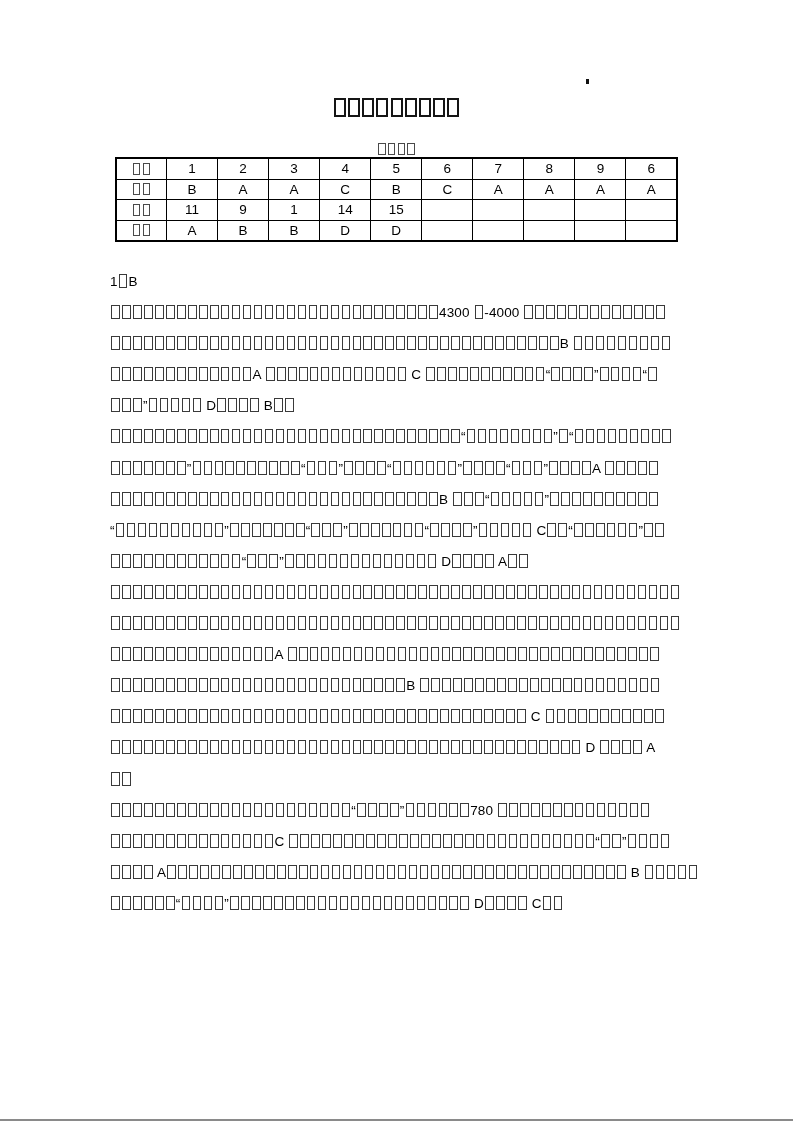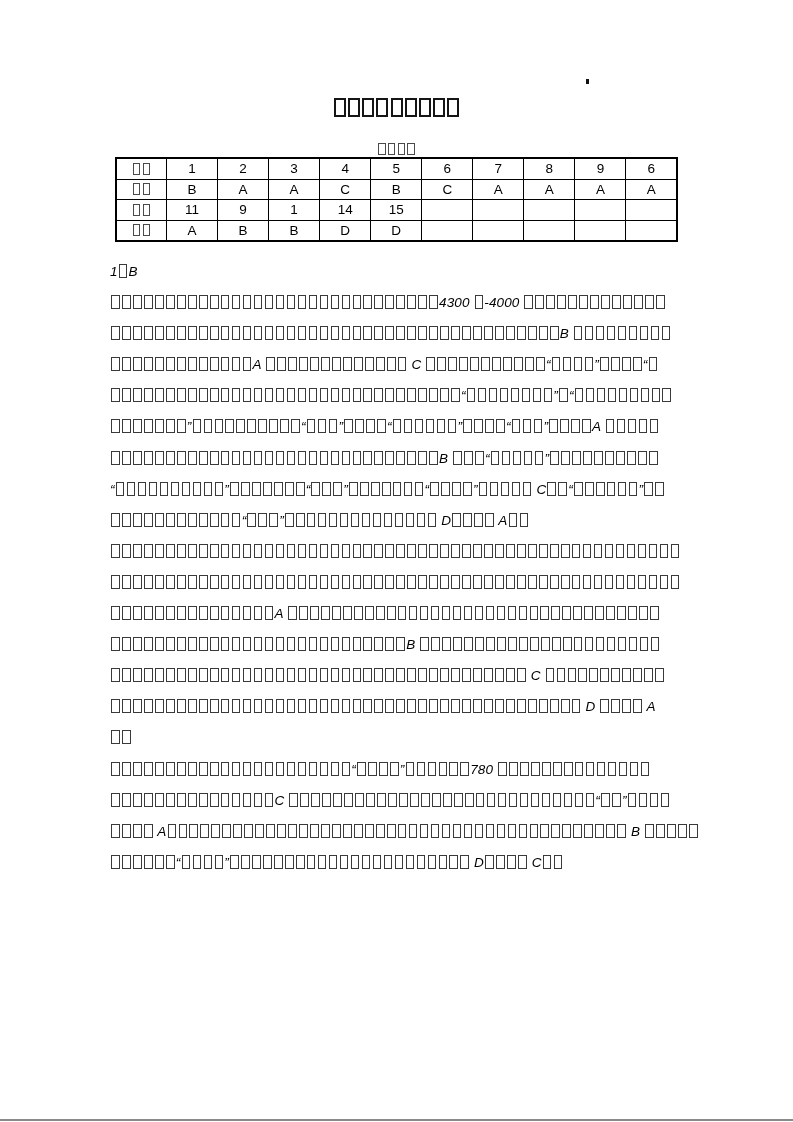--- a/index.html
+++ b/index.html
@@ -19,21 +19,21 @@
   table.anskey{
     position:absolute;left:115px;top:157px;width:563px;
     border-collapse:collapse;table-layout:fixed;
     border:2px solid #000;
   }
   table.anskey td{
     border:1.6px solid #000;height:19.5px;text-align:center;vertical-align:middle;
     font-size:13.5px;padding:0;line-height:1;
   }
   table.anskey td.lbl{width:49px;}
-  .expl{position:absolute;left:110px;top:256px;width:600px;font-style:italic;}
+  .expl{position:absolute;left:110px;top:266px;width:600px;}
   .ln{height:31.1px;line-height:31.1px;white-space:nowrap;font-size:13.5px;
       letter-spacing:0.1px;overflow:visible;}
   .bottom-rule{position:absolute;left:0;right:0;bottom:1px;height:2.5px;background:#8a8a8a;}
 </style>
 </head>
 <body>
 
 <div class="page">
   <div class="stray-dot"></div>
   <div class="title"><span class="bx bx-t"></span><span class="bx bx-t"></span><span class="bx bx-t"></span><span class="bx bx-t"></span><span class="bx bx-t"></span><span class="bx bx-t"></span><span class="bx bx-t"></span><span class="bx bx-t"></span><span class="bx bx-t"></span></div>
@@ -92,20 +92,21 @@
           <td></td>
           <td></td>
         </tr>
       </tbody>
   </table>
   <div class="expl">
       <div class="ln">1<span class="bx"></span>B</div>
       <div class="ln"><span class="bx"></span><span class="bx"></span><span class="bx"></span><span class="bx"></span><span class="bx"></span><span class="bx"></span><span class="bx"></span><span class="bx"></span><span class="bx"></span><span class="bx"></span><span class="bx"></span><span class="bx"></span><span class="bx"></span><span class="bx"></span><span class="bx"></span><span class="bx"></span><span class="bx"></span><span class="bx"></span><span class="bx"></span><span class="bx"></span><span class="bx"></span><span class="bx"></span><span class="bx"></span><span class="bx"></span><span class="bx"></span><span class="bx"></span><span class="bx"></span><span class="bx"></span><span class="bx"></span><span class="bx"></span>4300 <span class="bx"></span>-4000 <span class="bx"></span><span class="bx"></span><span class="bx"></span><span class="bx"></span><span class="bx"></span><span class="bx"></span><span class="bx"></span><span class="bx"></span><span class="bx"></span><span class="bx"></span><span class="bx"></span><span class="bx"></span><span class="bx"></span></div>
       <div class="ln"><span class="bx"></span><span class="bx"></span><span class="bx"></span><span class="bx"></span><span class="bx"></span><span class="bx"></span><span class="bx"></span><span class="bx"></span><span class="bx"></span><span class="bx"></span><span class="bx"></span><span class="bx"></span><span class="bx"></span><span class="bx"></span><span class="bx"></span><span class="bx"></span><span class="bx"></span><span class="bx"></span><span class="bx"></span><span class="bx"></span><span class="bx"></span><span class="bx"></span><span class="bx"></span><span class="bx"></span><span class="bx"></span><span class="bx"></span><span class="bx"></span><span class="bx"></span><span class="bx"></span><span class="bx"></span><span class="bx"></span><span class="bx"></span><span class="bx"></span><span class="bx"></span><span class="bx"></span><span class="bx"></span><span class="bx"></span><span class="bx"></span><span class="bx"></span><span class="bx"></span><span class="bx"></span>B <span class="bx"></span><span class="bx"></span><span class="bx"></span><span class="bx"></span><span class="bx"></span><span class="bx"></span><span class="bx"></span><span class="bx"></span><span class="bx"></span></div>
       <div class="ln"><span class="bx"></span><span class="bx"></span><span class="bx"></span><span class="bx"></span><span class="bx"></span><span class="bx"></span><span class="bx"></span><span class="bx"></span><span class="bx"></span><span class="bx"></span><span class="bx"></span><span class="bx"></span><span class="bx"></span>A <span class="bx"></span><span class="bx"></span><span class="bx"></span><span class="bx"></span><span class="bx"></span><span class="bx"></span><span class="bx"></span><span class="bx"></span><span class="bx"></span><span class="bx"></span><span class="bx"></span><span class="bx"></span><span class="bx"></span> C <span class="bx"></span><span class="bx"></span><span class="bx"></span><span class="bx"></span><span class="bx"></span><span class="bx"></span><span class="bx"></span><span class="bx"></span><span class="bx"></span><span class="bx"></span><span class="bx"></span>“<span class="bx"></span><span class="bx"></span><span class="bx"></span><span class="bx"></span>”<span class="bx"></span><span class="bx"></span><span class="bx"></span><span class="bx"></span>“<span class="bx"></span></div>
+      <div class="ln"><span class="bx"></span><span class="bx"></span><span class="bx"></span>”<span class="bx"></span><span class="bx"></span><span class="bx"></span><span class="bx"></span><span class="bx"></span> D<span class="bx"></span><span class="bx"></span><span class="bx"></span><span class="bx"></span> B<span class="bx"></span><span class="bx"></span></div>
       <div class="ln"><span class="bx"></span><span class="bx"></span><span class="bx"></span><span class="bx"></span><span class="bx"></span><span class="bx"></span><span class="bx"></span><span class="bx"></span><span class="bx"></span><span class="bx"></span><span class="bx"></span><span class="bx"></span><span class="bx"></span><span class="bx"></span><span class="bx"></span><span class="bx"></span><span class="bx"></span><span class="bx"></span><span class="bx"></span><span class="bx"></span><span class="bx"></span><span class="bx"></span><span class="bx"></span><span class="bx"></span><span class="bx"></span><span class="bx"></span><span class="bx"></span><span class="bx"></span><span class="bx"></span><span class="bx"></span><span class="bx"></span><span class="bx"></span>“<span class="bx"></span><span class="bx"></span><span class="bx"></span><span class="bx"></span><span class="bx"></span><span class="bx"></span><span class="bx"></span><span class="bx"></span>”<span class="bx"></span>“<span class="bx"></span><span class="bx"></span><span class="bx"></span><span class="bx"></span><span class="bx"></span><span class="bx"></span><span class="bx"></span><span class="bx"></span><span class="bx"></span></div>
       <div class="ln"><span class="bx"></span><span class="bx"></span><span class="bx"></span><span class="bx"></span><span class="bx"></span><span class="bx"></span><span class="bx"></span>”<span class="bx"></span><span class="bx"></span><span class="bx"></span><span class="bx"></span><span class="bx"></span><span class="bx"></span><span class="bx"></span><span class="bx"></span><span class="bx"></span><span class="bx"></span>“<span class="bx"></span><span class="bx"></span><span class="bx"></span>”<span class="bx"></span><span class="bx"></span><span class="bx"></span><span class="bx"></span>“<span class="bx"></span><span class="bx"></span><span class="bx"></span><span class="bx"></span><span class="bx"></span><span class="bx"></span>”<span class="bx"></span><span class="bx"></span><span class="bx"></span><span class="bx"></span>“<span class="bx"></span><span class="bx"></span><span class="bx"></span>”<span class="bx"></span><span class="bx"></span><span class="bx"></span><span class="bx"></span>A <span class="bx"></span><span class="bx"></span><span class="bx"></span><span class="bx"></span><span class="bx"></span></div>
       <div class="ln"><span class="bx"></span><span class="bx"></span><span class="bx"></span><span class="bx"></span><span class="bx"></span><span class="bx"></span><span class="bx"></span><span class="bx"></span><span class="bx"></span><span class="bx"></span><span class="bx"></span><span class="bx"></span><span class="bx"></span><span class="bx"></span><span class="bx"></span><span class="bx"></span><span class="bx"></span><span class="bx"></span><span class="bx"></span><span class="bx"></span><span class="bx"></span><span class="bx"></span><span class="bx"></span><span class="bx"></span><span class="bx"></span><span class="bx"></span><span class="bx"></span><span class="bx"></span><span class="bx"></span><span class="bx"></span>B <span class="bx"></span><span class="bx"></span><span class="bx"></span>“<span class="bx"></span><span class="bx"></span><span class="bx"></span><span class="bx"></span><span class="bx"></span>”<span class="bx"></span><span class="bx"></span><span class="bx"></span><span class="bx"></span><span class="bx"></span><span class="bx"></span><span class="bx"></span><span class="bx"></span><span class="bx"></span><span class="bx"></span></div>
       <div class="ln">“<span class="bx"></span><span class="bx"></span><span class="bx"></span><span class="bx"></span><span class="bx"></span><span class="bx"></span><span class="bx"></span><span class="bx"></span><span class="bx"></span><span class="bx"></span>”<span class="bx"></span><span class="bx"></span><span class="bx"></span><span class="bx"></span><span class="bx"></span><span class="bx"></span><span class="bx"></span>“<span class="bx"></span><span class="bx"></span><span class="bx"></span>”<span class="bx"></span><span class="bx"></span><span class="bx"></span><span class="bx"></span><span class="bx"></span><span class="bx"></span><span class="bx"></span>“<span class="bx"></span><span class="bx"></span><span class="bx"></span><span class="bx"></span>”<span class="bx"></span><span class="bx"></span><span class="bx"></span><span class="bx"></span><span class="bx"></span> C<span class="bx"></span><span class="bx"></span>“<span class="bx"></span><span class="bx"></span><span class="bx"></span><span class="bx"></span><span class="bx"></span><span class="bx"></span>”<span class="bx"></span><span class="bx"></span></div>
       <div class="ln"><span class="bx"></span><span class="bx"></span><span class="bx"></span><span class="bx"></span><span class="bx"></span><span class="bx"></span><span class="bx"></span><span class="bx"></span><span class="bx"></span><span class="bx"></span><span class="bx"></span><span class="bx"></span>“<span class="bx"></span><span class="bx"></span><span class="bx"></span>”<span class="bx"></span><span class="bx"></span><span class="bx"></span><span class="bx"></span><span class="bx"></span><span class="bx"></span><span class="bx"></span><span class="bx"></span><span class="bx"></span><span class="bx"></span><span class="bx"></span><span class="bx"></span><span class="bx"></span><span class="bx"></span> D<span class="bx"></span><span class="bx"></span><span class="bx"></span><span class="bx"></span> A<span class="bx"></span><span class="bx"></span></div>
       <div class="ln"><span class="bx"></span><span class="bx"></span><span class="bx"></span><span class="bx"></span><span class="bx"></span><span class="bx"></span><span class="bx"></span><span class="bx"></span><span class="bx"></span><span class="bx"></span><span class="bx"></span><span class="bx"></span><span class="bx"></span><span class="bx"></span><span class="bx"></span><span class="bx"></span><span class="bx"></span><span class="bx"></span><span class="bx"></span><span class="bx"></span><span class="bx"></span><span class="bx"></span><span class="bx"></span><span class="bx"></span><span class="bx"></span><span class="bx"></span><span class="bx"></span><span class="bx"></span><span class="bx"></span><span class="bx"></span><span class="bx"></span><span class="bx"></span><span class="bx"></span><span class="bx"></span><span class="bx"></span><span class="bx"></span><span class="bx"></span><span class="bx"></span><span class="bx"></span><span class="bx"></span><span class="bx"></span><span class="bx"></span><span class="bx"></span><span class="bx"></span><span class="bx"></span><span class="bx"></span><span class="bx"></span><span class="bx"></span><span class="bx"></span><span class="bx"></span><span class="bx"></span><span class="bx"></span></div>
       <div class="ln"><span class="bx"></span><span class="bx"></span><span class="bx"></span><span class="bx"></span><span class="bx"></span><span class="bx"></span><span class="bx"></span><span class="bx"></span><span class="bx"></span><span class="bx"></span><span class="bx"></span><span class="bx"></span><span class="bx"></span><span class="bx"></span><span class="bx"></span><span class="bx"></span><span class="bx"></span><span class="bx"></span><span class="bx"></span><span class="bx"></span><span class="bx"></span><span class="bx"></span><span class="bx"></span><span class="bx"></span><span class="bx"></span><span class="bx"></span><span class="bx"></span><span class="bx"></span><span class="bx"></span><span class="bx"></span><span class="bx"></span><span class="bx"></span><span class="bx"></span><span class="bx"></span><span class="bx"></span><span class="bx"></span><span class="bx"></span><span class="bx"></span><span class="bx"></span><span class="bx"></span><span class="bx"></span><span class="bx"></span><span class="bx"></span><span class="bx"></span><span class="bx"></span><span class="bx"></span><span class="bx"></span><span class="bx"></span><span class="bx"></span><span class="bx"></span><span class="bx"></span><span class="bx"></span></div>
       <div class="ln"><span class="bx"></span><span class="bx"></span><span class="bx"></span><span class="bx"></span><span class="bx"></span><span class="bx"></span><span class="bx"></span><span class="bx"></span><span class="bx"></span><span class="bx"></span><span class="bx"></span><span class="bx"></span><span class="bx"></span><span class="bx"></span><span class="bx"></span>A <span class="bx"></span><span class="bx"></span><span class="bx"></span><span class="bx"></span><span class="bx"></span><span class="bx"></span><span class="bx"></span><span class="bx"></span><span class="bx"></span><span class="bx"></span><span class="bx"></span><span class="bx"></span><span class="bx"></span><span class="bx"></span><span class="bx"></span><span class="bx"></span><span class="bx"></span><span class="bx"></span><span class="bx"></span><span class="bx"></span><span class="bx"></span><span class="bx"></span><span class="bx"></span><span class="bx"></span><span class="bx"></span><span class="bx"></span><span class="bx"></span><span class="bx"></span><span class="bx"></span><span class="bx"></span><span class="bx"></span><span class="bx"></span><span class="bx"></span><span class="bx"></span></div>
       <div class="ln"><span class="bx"></span><span class="bx"></span><span class="bx"></span><span class="bx"></span><span class="bx"></span><span class="bx"></span><span class="bx"></span><span class="bx"></span><span class="bx"></span><span class="bx"></span><span class="bx"></span><span class="bx"></span><span class="bx"></span><span class="bx"></span><span class="bx"></span><span class="bx"></span><span class="bx"></span><span class="bx"></span><span class="bx"></span><span class="bx"></span><span class="bx"></span><span class="bx"></span><span class="bx"></span><span class="bx"></span><span class="bx"></span><span class="bx"></span><span class="bx"></span>B <span class="bx"></span><span class="bx"></span><span class="bx"></span><span class="bx"></span><span class="bx"></span><span class="bx"></span><span class="bx"></span><span class="bx"></span><span class="bx"></span><span class="bx"></span><span class="bx"></span><span class="bx"></span><span class="bx"></span><span class="bx"></span><span class="bx"></span><span class="bx"></span><span class="bx"></span><span class="bx"></span><span class="bx"></span><span class="bx"></span><span class="bx"></span><span class="bx"></span></div>
       <div class="ln"><span class="bx"></span><span class="bx"></span><span class="bx"></span><span class="bx"></span><span class="bx"></span><span class="bx"></span><span class="bx"></span><span class="bx"></span><span class="bx"></span><span class="bx"></span><span class="bx"></span><span class="bx"></span><span class="bx"></span><span class="bx"></span><span class="bx"></span><span class="bx"></span><span class="bx"></span><span class="bx"></span><span class="bx"></span><span class="bx"></span><span class="bx"></span><span class="bx"></span><span class="bx"></span><span class="bx"></span><span class="bx"></span><span class="bx"></span><span class="bx"></span><span class="bx"></span><span class="bx"></span><span class="bx"></span><span class="bx"></span><span class="bx"></span><span class="bx"></span><span class="bx"></span><span class="bx"></span><span class="bx"></span><span class="bx"></span><span class="bx"></span> C <span class="bx"></span><span class="bx"></span><span class="bx"></span><span class="bx"></span><span class="bx"></span><span class="bx"></span><span class="bx"></span><span class="bx"></span><span class="bx"></span><span class="bx"></span><span class="bx"></span></div>

